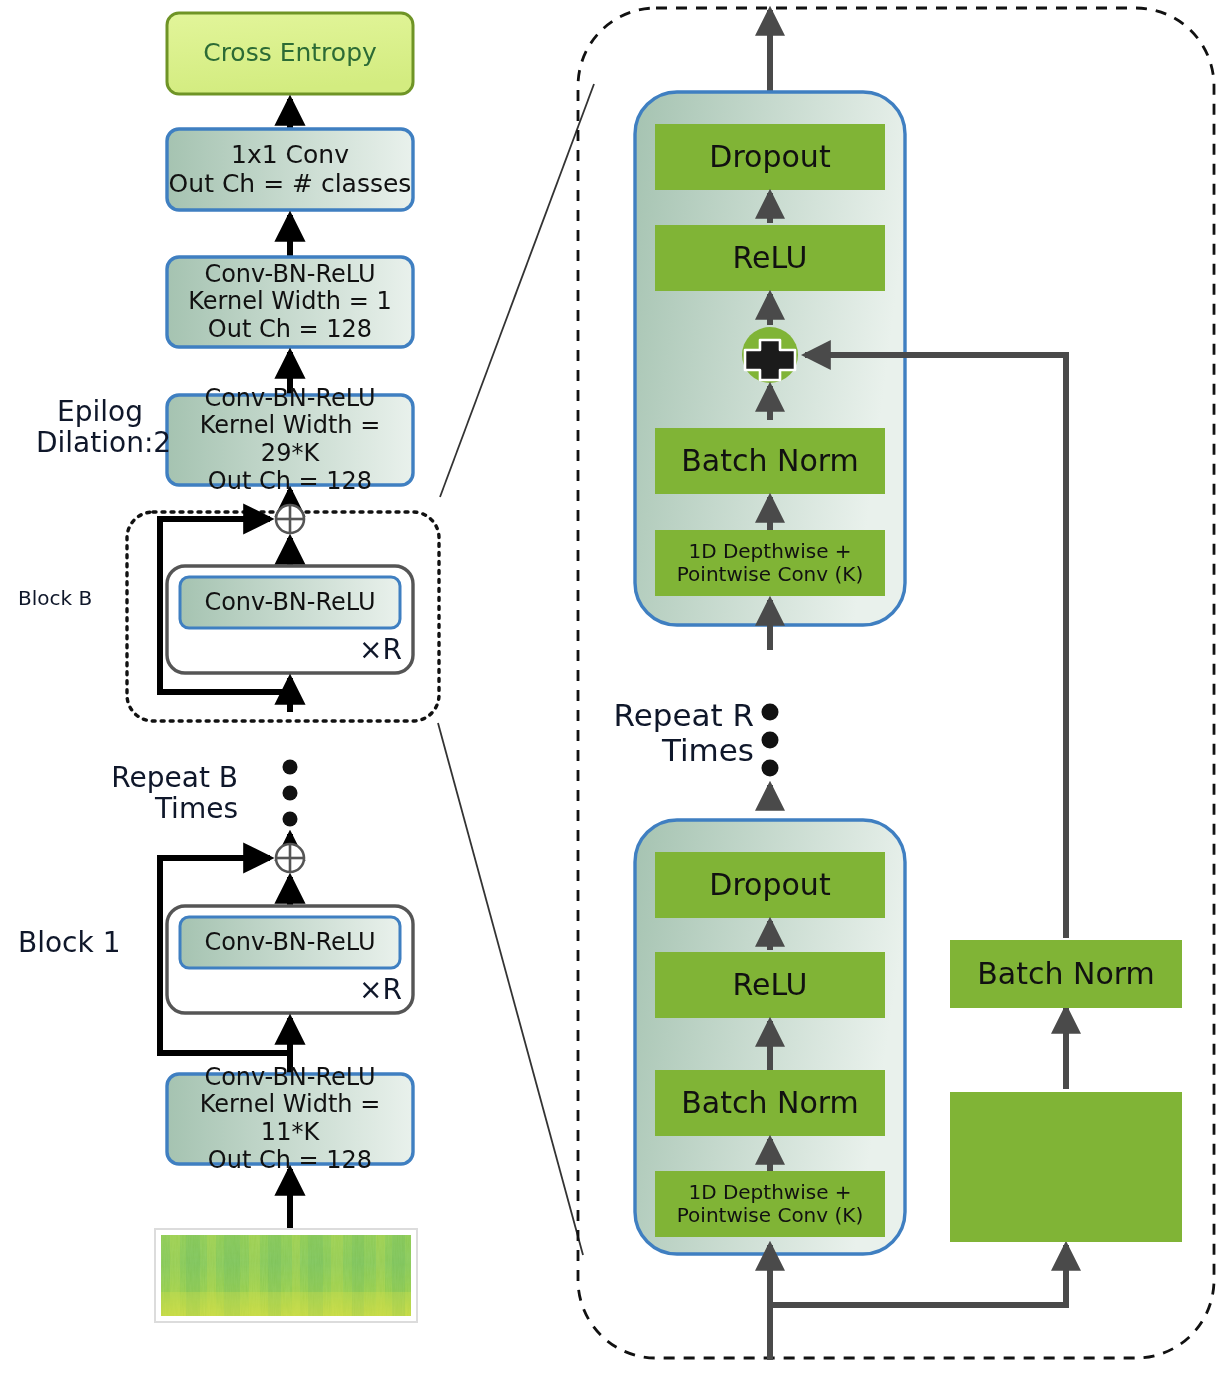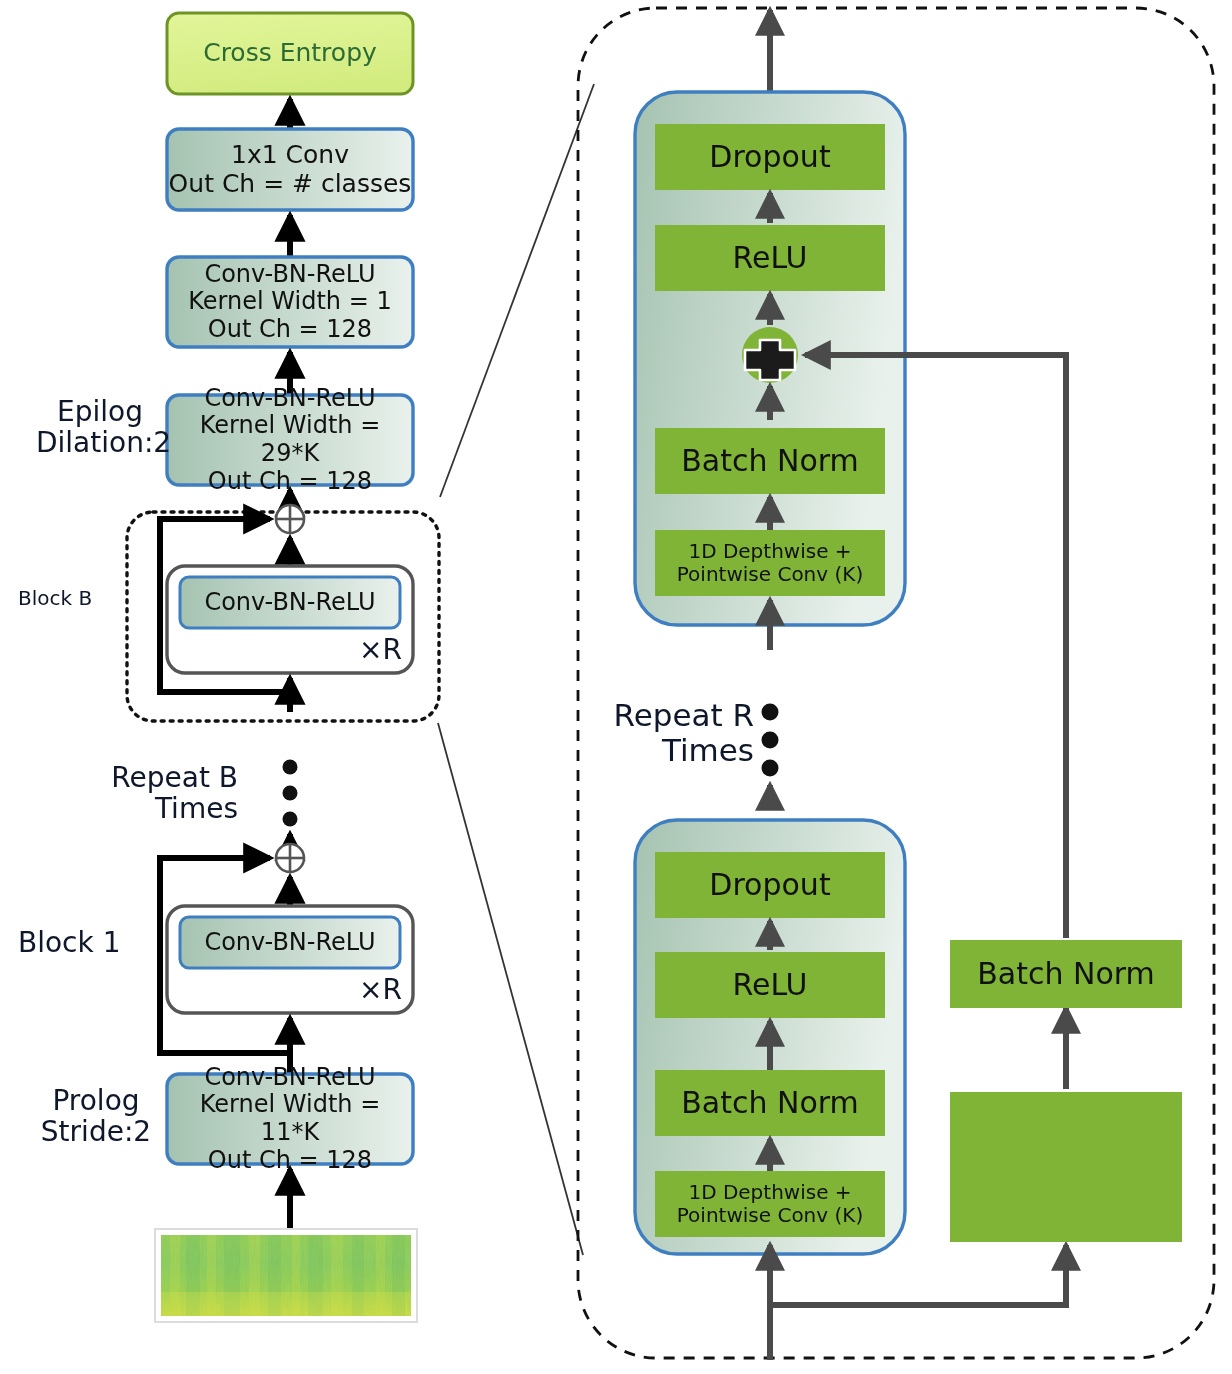--- a/index.html
+++ b/index.html
@@ -230,22 +230,20 @@
 <div class="lbl" style="left:36px;top:396px;width:128px;text-align:center;font-size:28px;">Epilog
 Dilation:2</div>
 
 <div class="lbl" style="left:18px;top:587px;width:108px;font-size:20px;">Block B</div>
 
 <div class="lbl" style="left:78px;top:762px;width:160px;text-align:right;font-size:28px;">Repeat B
 Times</div>
 
 <div class="lbl" style="left:18px;top:927px;width:108px;font-size:28px;">Block 1</div>
 
-<div class="lbl" style="left:32px;top:1085px;width:128px;text-align:center;font-size:28px;">Prolog
-Stride:2</div>
 
 <div class="boxtext ce-text" style="left:167px;top:13px;width:246px;height:81px;font-size:25px;">Cross Entropy</div>
 
 <div class="boxtext" style="left:167px;top:129px;width:246px;height:81px;font-size:25px;">1x1 Conv
 Out Ch = # classes</div>
 
 <div class="boxtext" style="left:167px;top:257px;width:246px;height:90px;font-size:24px;">Conv-BN-ReLU
 Kernel Width = 1
 Out Ch = 128</div>
 

